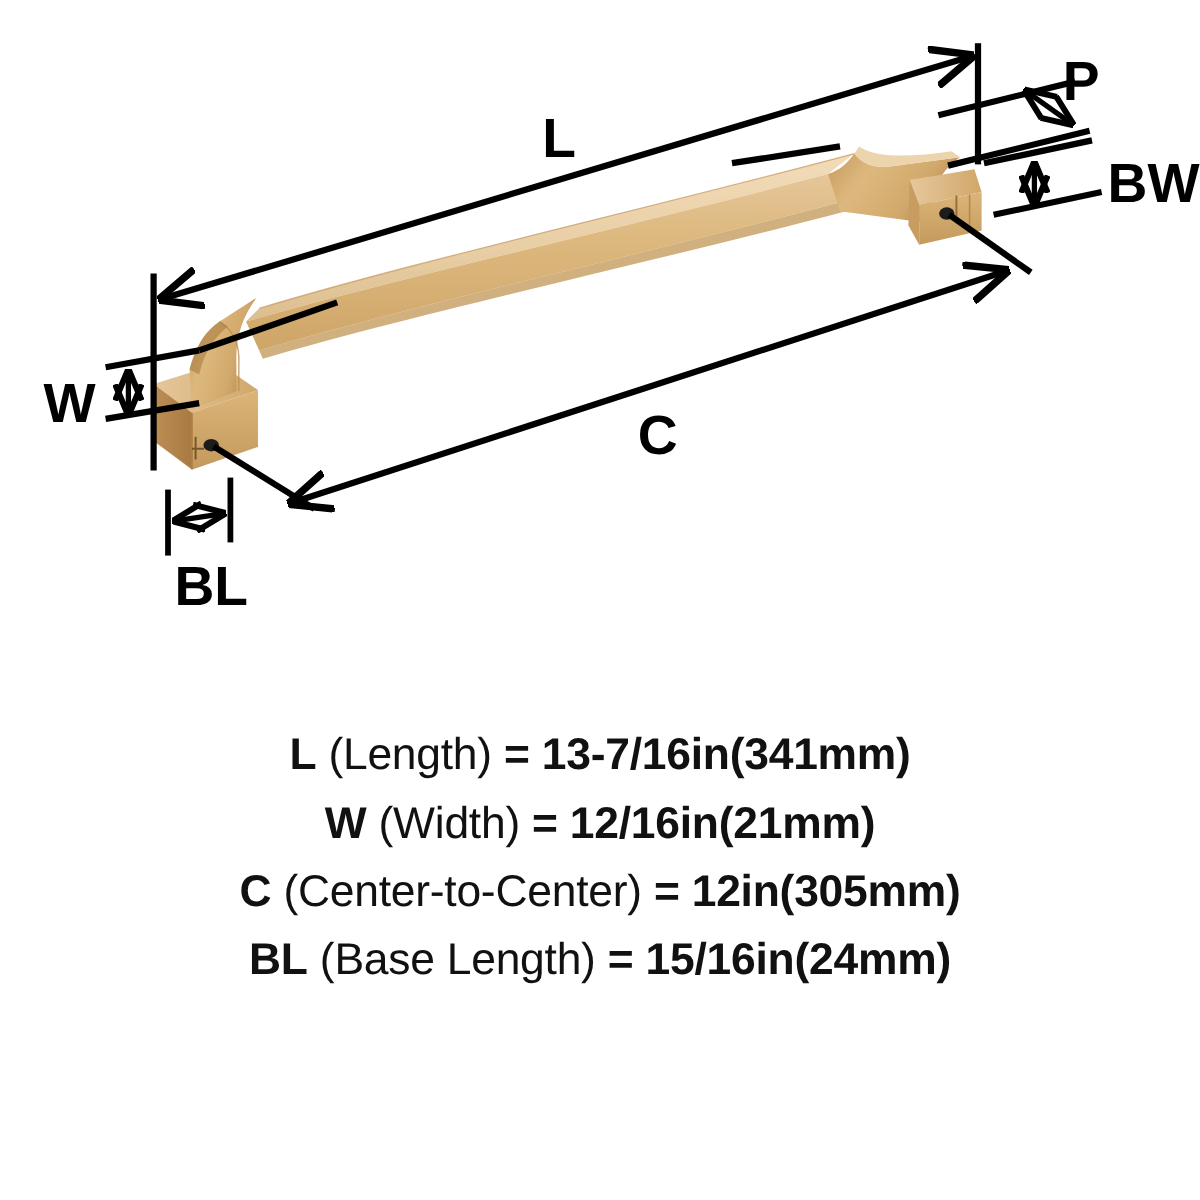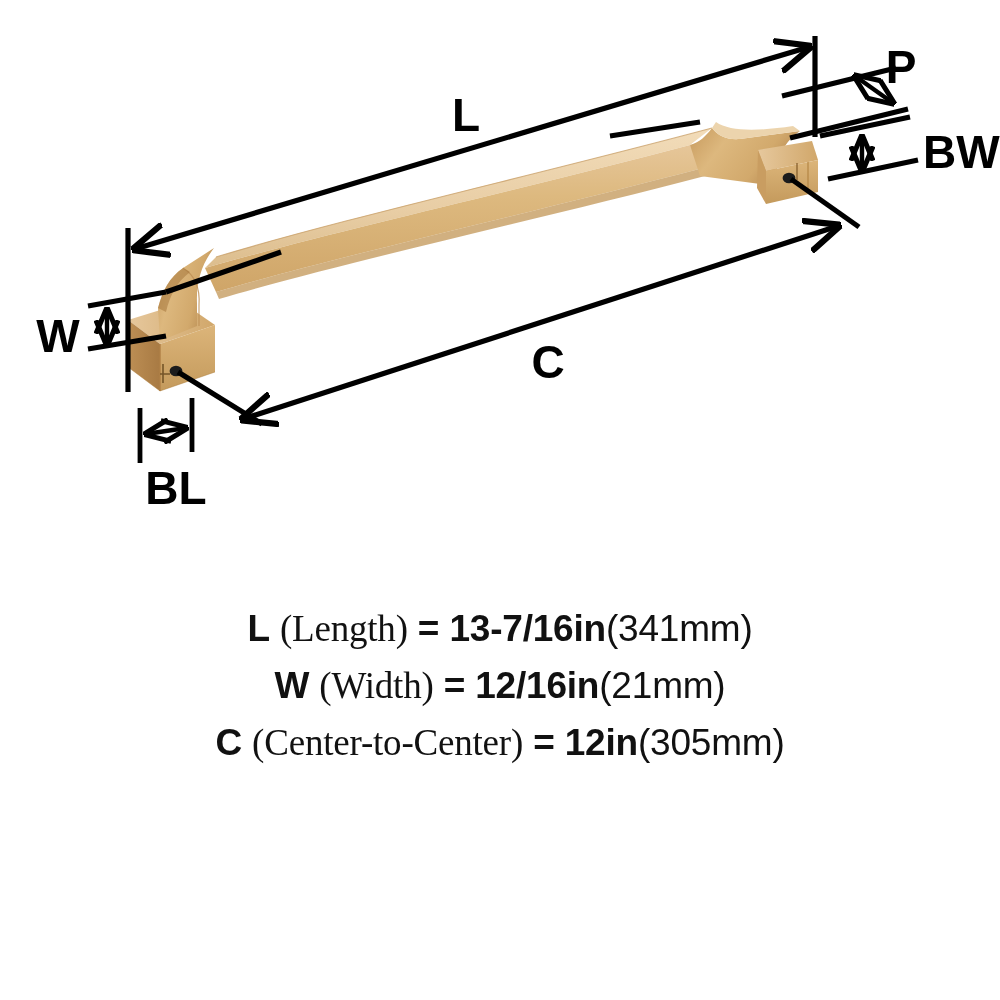--- a/index.html
+++ b/index.html
@@ -55,31 +55,30 @@
     line-height: 57px;
     white-space: nowrap;
     color: #111111;
     letter-spacing: -0.2px;
   }
   .spec-code {
     font-weight: bold;
   }
   .spec-name {
     font-weight: normal;
-    font-family: Liberation Serif, serif;
   }
   .spec-eq {
     font-weight: bold;
   }
   .spec-imperial {
     font-weight: bold;
     text-align: center;
   }
   .spec-metric {
-    font-weight: normal;
+    font-weight: bold;
   }
   .dim-label {
     font-weight: bold;
     font-family: "Liberation Sans", sans-serif;
   }
 </style>
 </head>
 <body>
 
 <div id="page">
@@ -267,16 +266,19 @@
 
     <div class="spec-line">
       <span class="spec-code">W</span><span> </span><span class="spec-name">(Width)</span><span> </span><span class="spec-eq">=</span><span> </span><span class="spec-imperial">12/16in</span><span class="spec-metric">(21mm)</span>
     </div>
 
 
     <div class="spec-line">
       <span class="spec-code">C</span><span> </span><span class="spec-name">(Center-to-Center)</span><span> </span><span class="spec-eq">=</span><span> </span><span class="spec-imperial">12in</span><span class="spec-metric">(305mm)</span>
     </div>
 
+    <div class="spec-line">
+      <span class="spec-code">BL</span><span> </span><span class="spec-name">(Base Length)</span><span> </span><span class="spec-eq">=</span><span> </span><span class="spec-imperial">15/16in</span><span class="spec-metric">(24mm)</span>
+    </div>
 
 
   </div>
 </div>
 
 </body></html>

